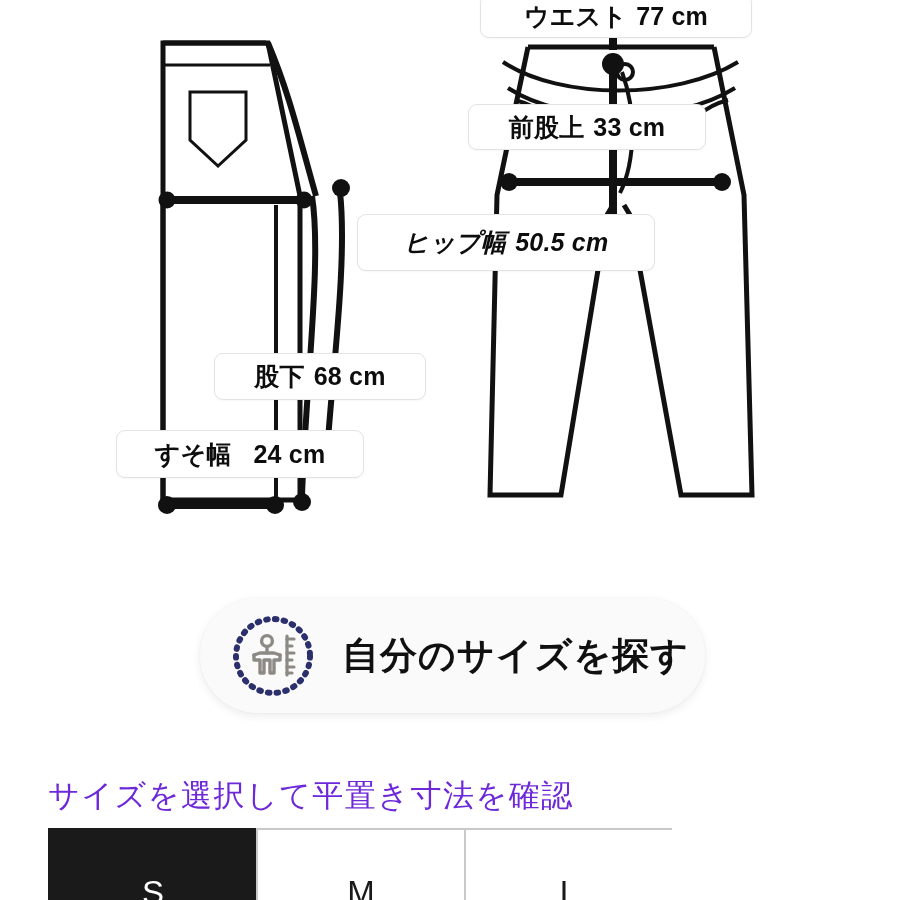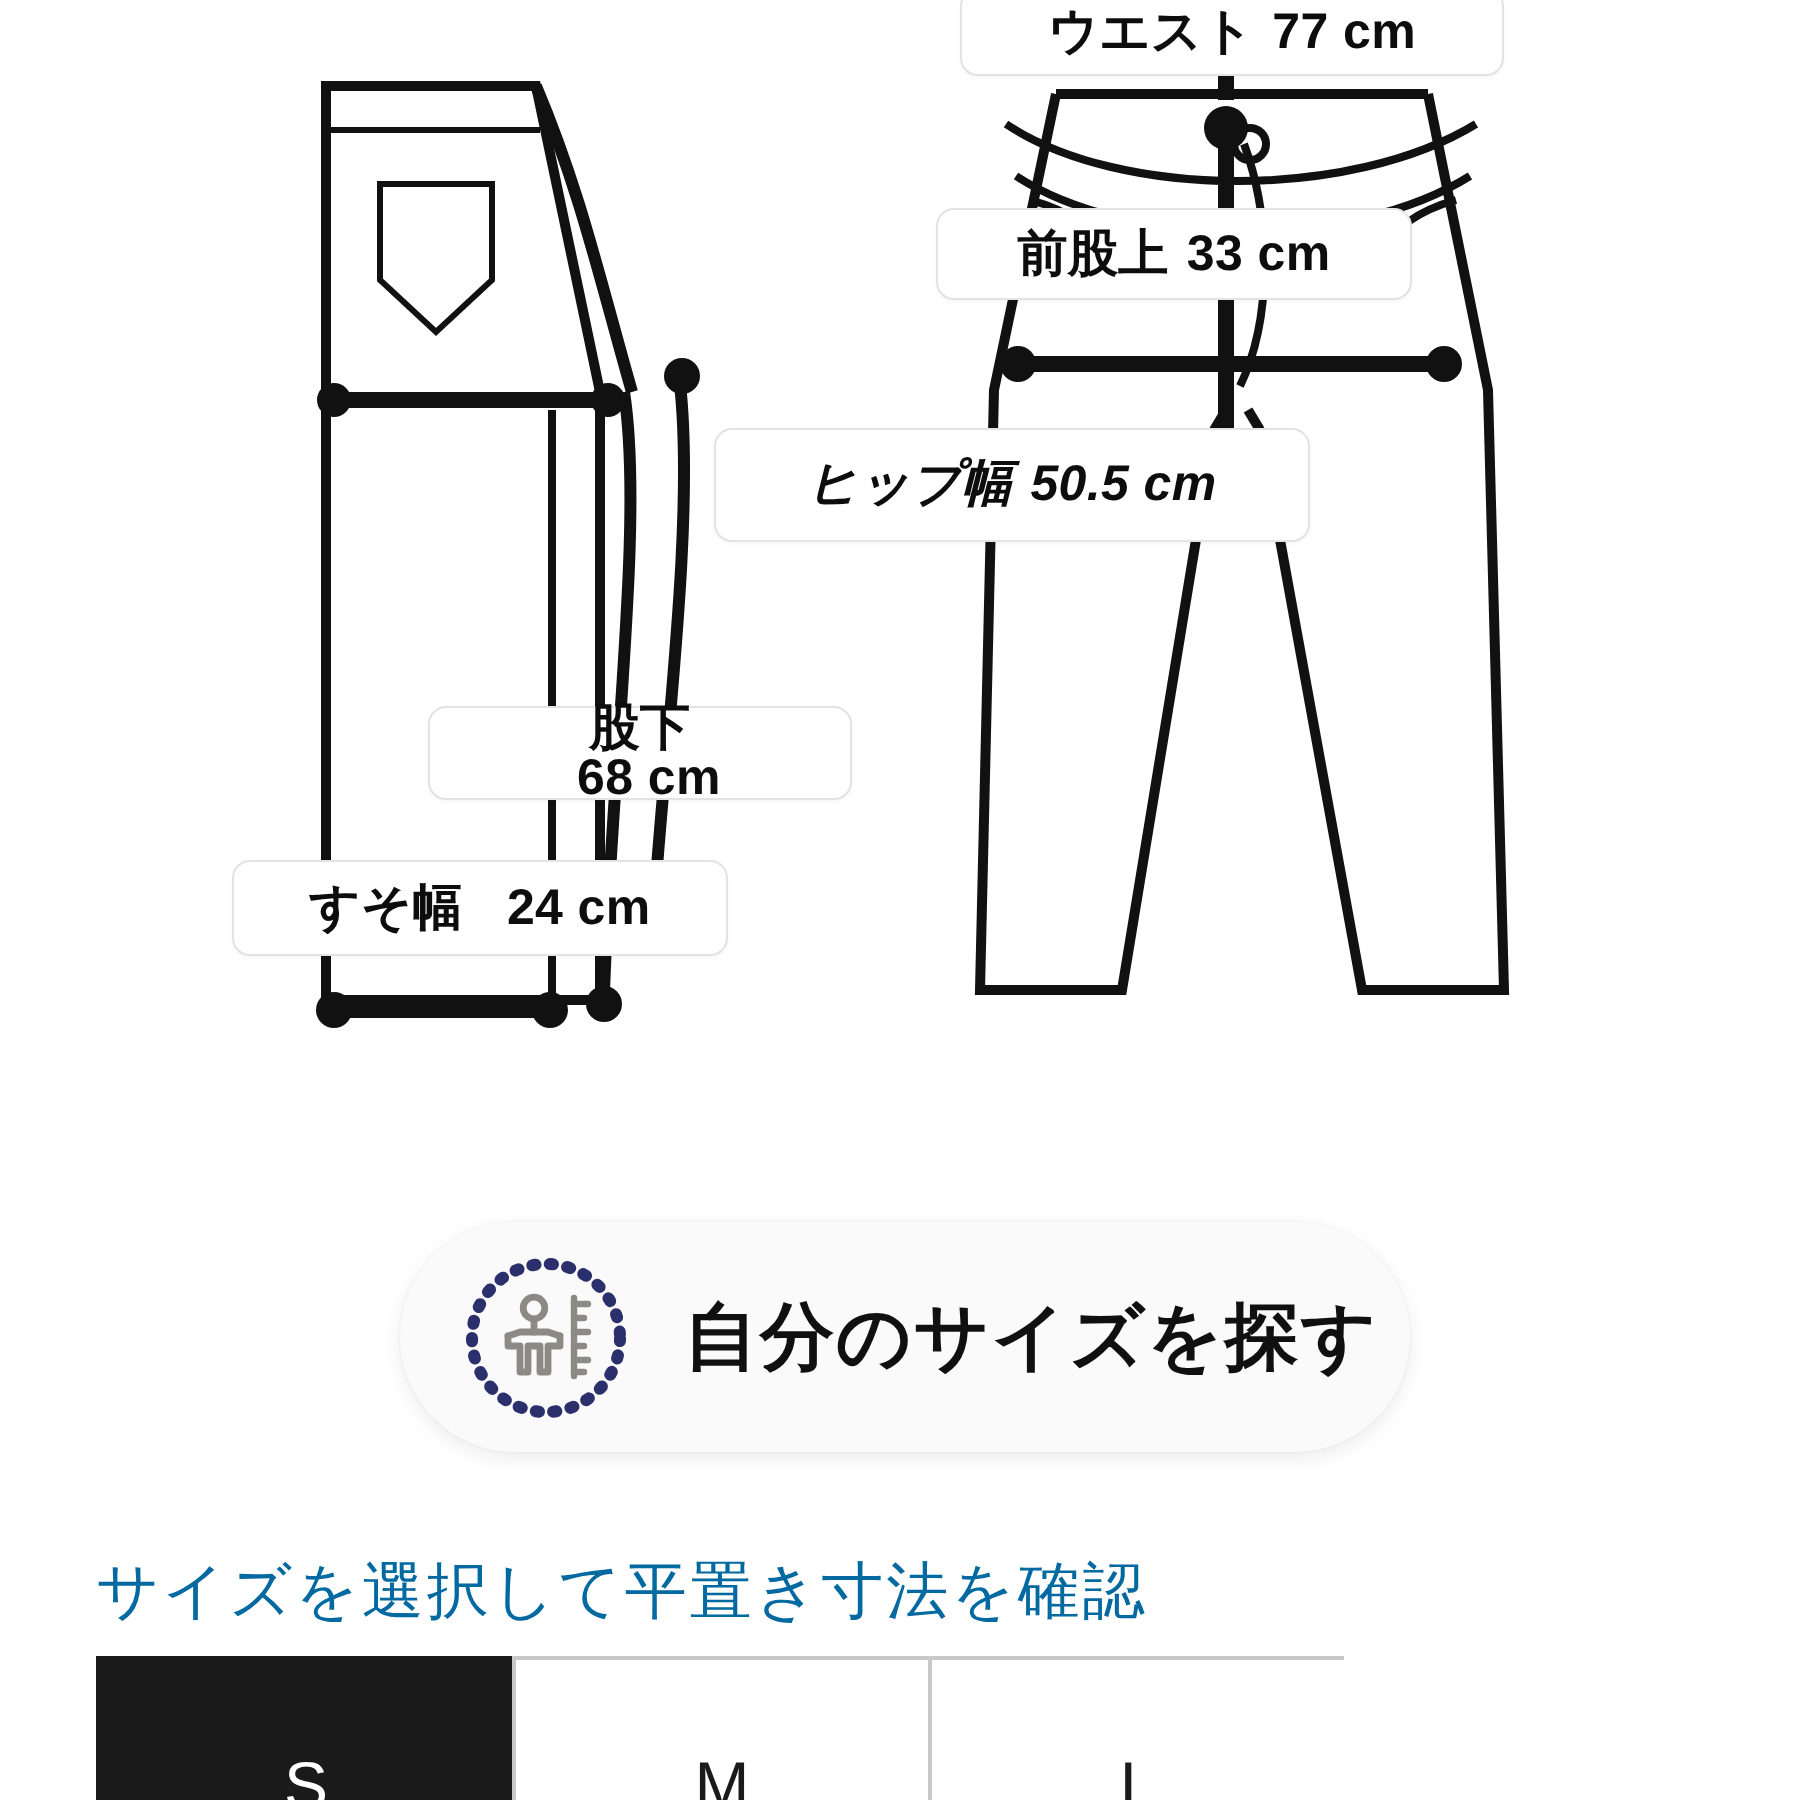--- a/index.html
+++ b/index.html
@@ -55,28 +55,28 @@
   }
   .callout .num {
     font-weight: 700;
     margin-left: 9px;
   }
 
   #callout-waist   { left: 480px; top: -6px;   width: 272px; height: 44px; }
   #callout-rise    { left: 468px; top: 104px;  width: 238px; height: 46px; }
   #callout-hip     { left: 357px; top: 214px;  width: 298px; height: 57px; font-style: italic; }
   #callout-thigh   { left: 118px; top: 230px;  width: 266px; height: 48px; }
-  #callout-inseam  { left: 214px; top: 353px;  width: 212px; height: 47px; flex-direction: column; }
+  #callout-inseam  { left: 214px; top: 353px;  width: 212px; height: 47px; }
   #callout-hem     { left: 116px; top: 430px;  width: 248px; height: 48px; gap: 13px; }
 
   
   .find-size-button {
     position: absolute;
     left: 200px;
-    top: 611px;
+    top: 598px;
     width: 505px;
     height: 115px;
     background: #fafafa;
     border-radius: 58px;
     box-shadow: 0 3px 10px rgba(0,0,0,0.08), 0 0 0 1px rgba(0,0,0,0.015);
     display: flex;
     align-items: center;
     cursor: pointer;
   }
   .find-size-icon {
@@ -94,21 +94,21 @@
     letter-spacing: 1px;
     white-space: nowrap;
   }
 
   
   .size-hint {
     position: absolute;
     left: 48px;
     top: 775px;
     font-size: 31px;
-    color: #0369a1;
+    color: #6d28d9;
     letter-spacing: 1.5px;
     white-space: nowrap;
   }
   .size-tabs {
     position: absolute;
     left: 48px;
     top: 828px;
     width: 808px;
     height: 72px;
     display: flex;

